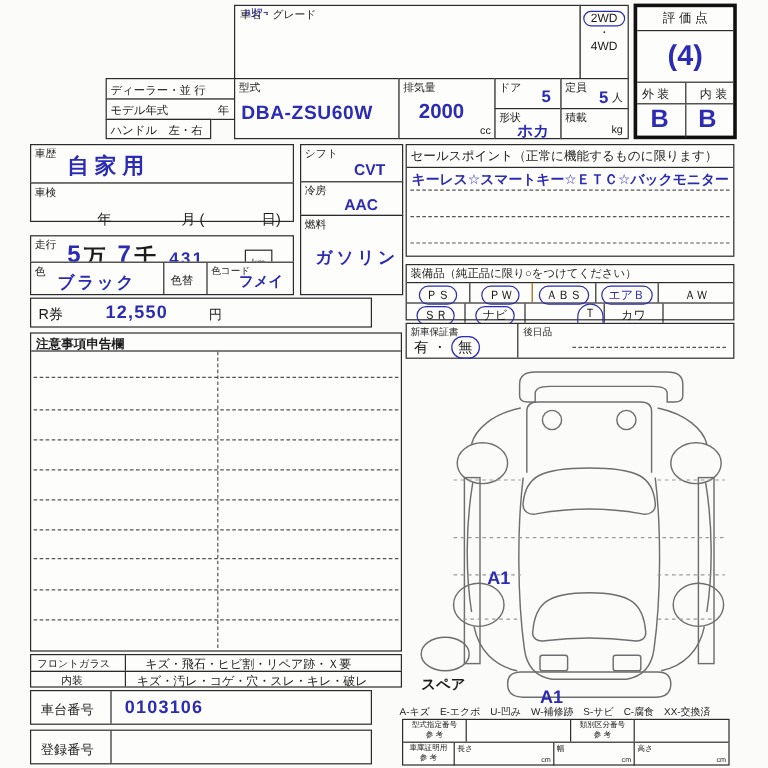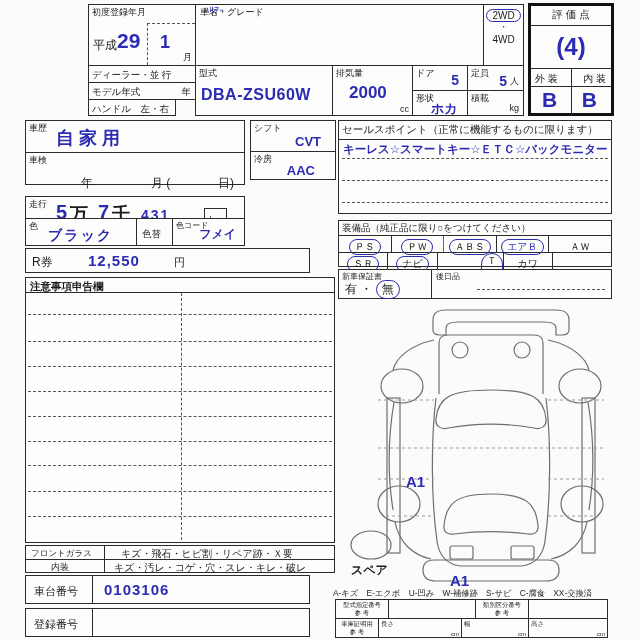--- a/index.html
+++ b/index.html
@@ -17,29 +17,20 @@
   .hdrrow{border-bottom:1px solid #2b2b2b;}
   .vline{position:absolute;top:0;bottom:0;border-left:1px solid #2b2b2b;width:0;}
   .hline{position:absolute;left:0;right:0;border-top:1px solid #2b2b2b;height:0;}
   svg text{font-family:"Liberation Sans","DejaVu Sans",sans-serif;}
 </style>
 </head>
 <body>
 
 <div id="page">
 
-  <div class="cell" style="left:88px;top:4px;width:108px;height:62px;">
-    <div class="lbl abs" style="left:3px;top:2px;">初度登録年月</div>
-    <span class="abs ink" style="left:4px;top:32px;font-size:12px;">平成</span>
-    <span class="abs pen" style="left:28px;top:24px;font-size:21px;font-weight:bold;">29</span>
-    <div class="abs" style="left:58px;top:18px;right:0;bottom:0;border-left:1.5px dashed #555;border-top:1.5px dashed #555;">
-      <span class="abs pen" style="left:12px;top:8px;font-size:18px;font-weight:bold;">1</span>
-      <span class="abs ink" style="right:3px;bottom:1px;font-size:9px;">月</span>
-    </div>
-  </div>
 
   <div class="cell" style="left:195px;top:4px;width:289px;height:62px;">
     <div class="lbl abs" style="left:4px;top:2px;">車名・グレード</div>
     <div class="abs pen" style="left:8px;top:0;font-size:10px;font-weight:normal;">ﾊﾘｱｰ</div>
   </div>
 
   <div class="cell" style="left:483px;top:4px;width:41px;height:62px;text-align:center;">
     <span class="circlable ink oval" style="font-size:10px;margin-top:4px;">2WD</span>
     <div class="ink" style="font-size:9px;line-height:8px;">・</div>
     <div class="ink" style="font-size:10px;margin-top:3px;">4WD</div>
@@ -143,20 +134,24 @@
     <span class="abs ink" style="left:148px;top:6px;font-size:11px;">円</span>
   </div>
 
   <div class="cell" style="left:250px;top:120px;width:86px;height:32px;">
     <div class="lbl abs" style="left:3px;top:2px;">シフト</div>
     <div class="abs pen" style="right:14px;top:13px;font-size:13px;font-weight:bold;">CVT</div>
   </div>
   <div class="cell" style="left:250px;top:151px;width:86px;height:29px;">
     <div class="lbl abs" style="left:3px;top:2px;">冷房</div>
     <div class="abs pen" style="right:20px;top:11px;font-size:13px;font-weight:bold;">AAC</div>
+  </div>
+  <div class="cell" style="left:250px;top:179px;width:86px;height:67px;">
+    <div class="lbl abs" style="left:3px;top:2px;">燃料</div>
+    <div class="abs pen" style="left:12px;top:26px;font-size:14px;font-weight:bold;letter-spacing:3px;">ガソリン</div>
   </div>
 
   <div class="cell" style="left:338px;top:120px;width:274px;height:94px;">
     <div class="hdrrow" style="height:16px;font-size:10.5px;padding:2px 0 0 3px;">セールスポイント（正常に機能するものに限ります）</div>
     <div class="abs pen" style="left:4px;top:21px;font-size:11.5px;font-weight:bold;">キーレス☆スマートキー☆ＥＴＣ☆バックモニター</div>
     <div class="dashH" style="left:3px;right:3px;top:37px;"></div>
     <div class="dashH" style="left:3px;right:3px;top:59px;"></div>
     <div class="dashH" style="left:3px;right:3px;top:81px;"></div>
   </div>
 

